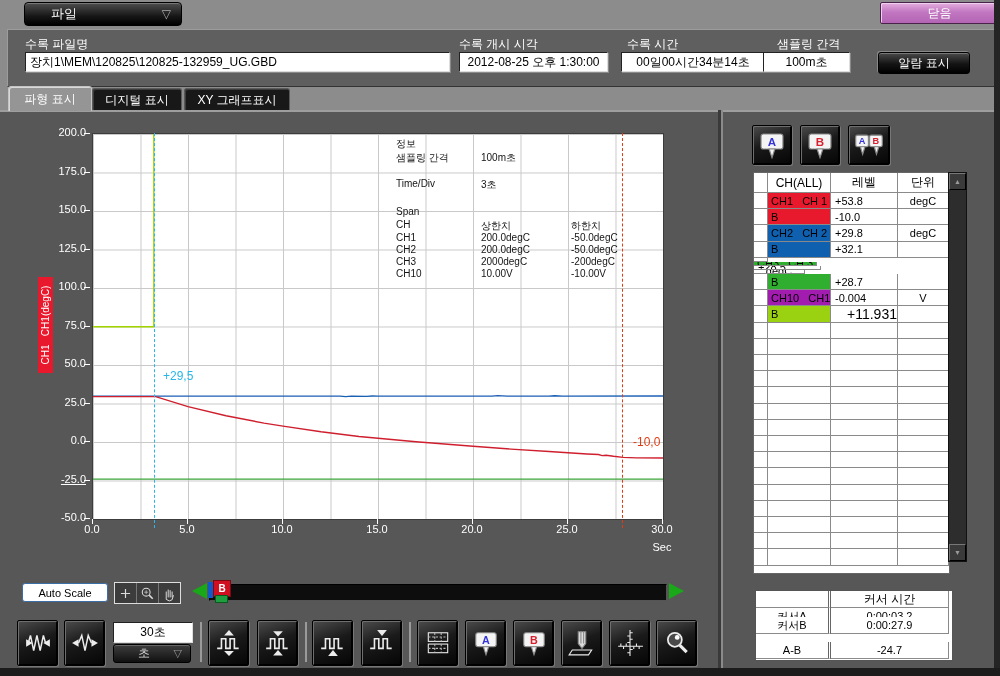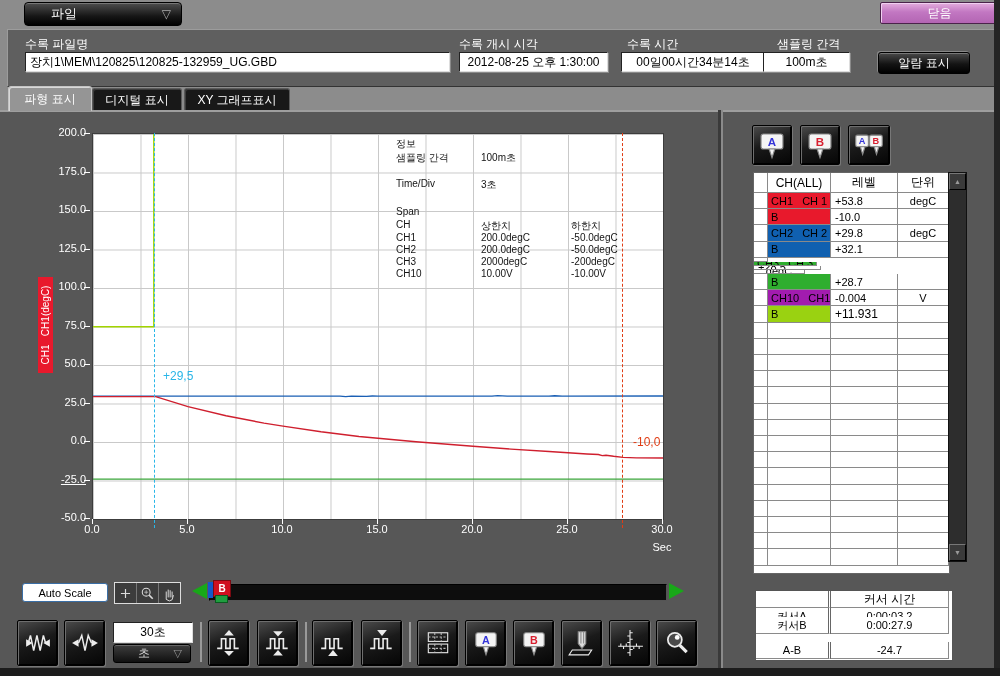--- a/index.html
+++ b/index.html
@@ -406,21 +406,21 @@
         </div>
         <div style="position: absolute; left: 0px; top: 117.2px; width: 195px; height: 16.2px; display: flex;">
           <div class="cellh" style="width: 14px; height: 16.2px; font-size: 11px;"></div>
           <div class="cellh" style="width: 63px; height: 16.2px; font-size: 11px; background: #a21caf; justify-content: flex-start; padding-left: 3px; white-space: pre;">CH10   CH1</div>
           <div class="cellh" style="width: 67px; height: 16.2px; font-size: 11px; justify-content: flex-start; padding-left: 4px;">-0.004</div>
           <div class="cellh" style="width: 51px; height: 16.2px; font-size: 11px;">V</div>
         </div>
         <div style="position: absolute; left: 0px; top: 133.4px; width: 195px; height: 16.2px; display: flex;">
           <div class="cellh" style="width: 14px; height: 16.2px; font-size: 11px;"></div>
           <div class="cellh" style="width: 63px; height: 16.2px; font-size: 11px; background: rgb(154, 210, 17); justify-content: flex-start; padding-left: 3px; white-space: pre;">B</div>
-          <div class="cellh" style="width: 67px; height: 16.2px; font-size: 12px; justify-content: flex-start; padding-left: 4px;">+11.931</div>
+          <div class="cellh" style="width: 67px; height: 16.2px; font-size: 14px; justify-content: flex-start; padding-left: 16px;">+11.931</div>
           <div class="cellh" style="width: 51px; height: 16.2px; font-size: 11px;"></div>
         </div>
         <div style="position: absolute; left: 0px; top: 149.6px; width: 195px; height: 16.2px; display: flex;">
           <div class="cellh" style="width: 14px; height: 16.2px; font-size: 11px;"></div>
           <div class="cellh" style="width: 63px; height: 16.2px; font-size: 11px;"></div>
           <div class="cellh" style="width: 67px; height: 16.2px; font-size: 11px; justify-content: flex-start; padding-left: 4px;"></div>
           <div class="cellh" style="width: 51px; height: 16.2px; font-size: 11px;"></div>
         </div>
         <div style="position: absolute; left: 0px; top: 165.8px; width: 195px; height: 16.2px; display: flex;">
           <div class="cellh" style="width: 14px; height: 16.2px; font-size: 11px;"></div>

